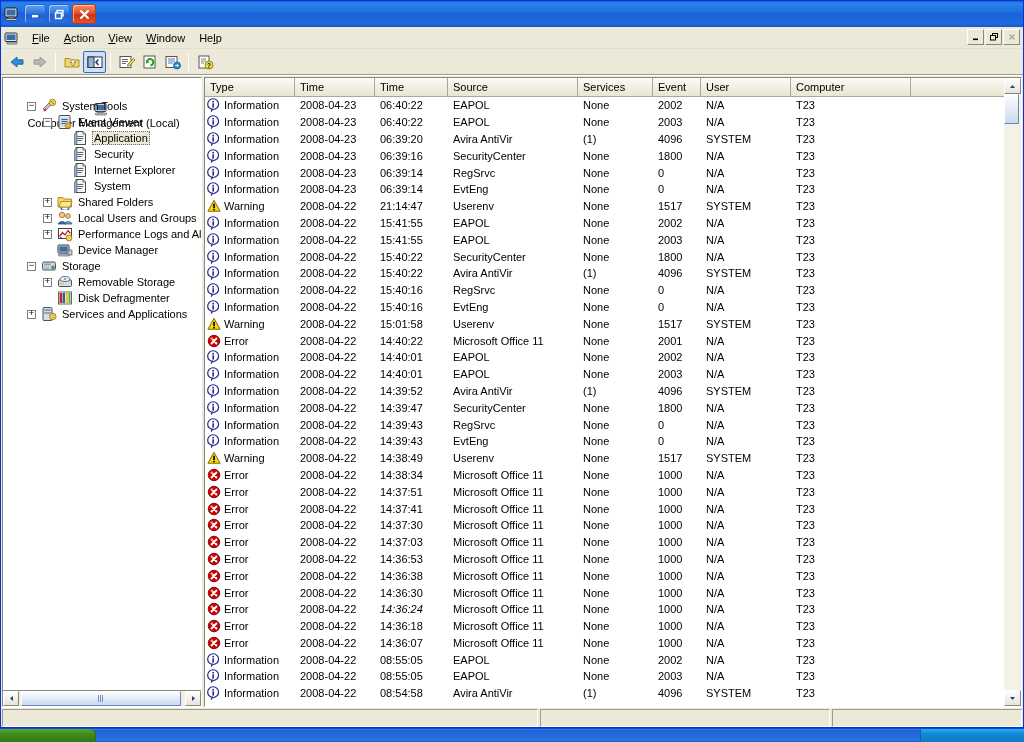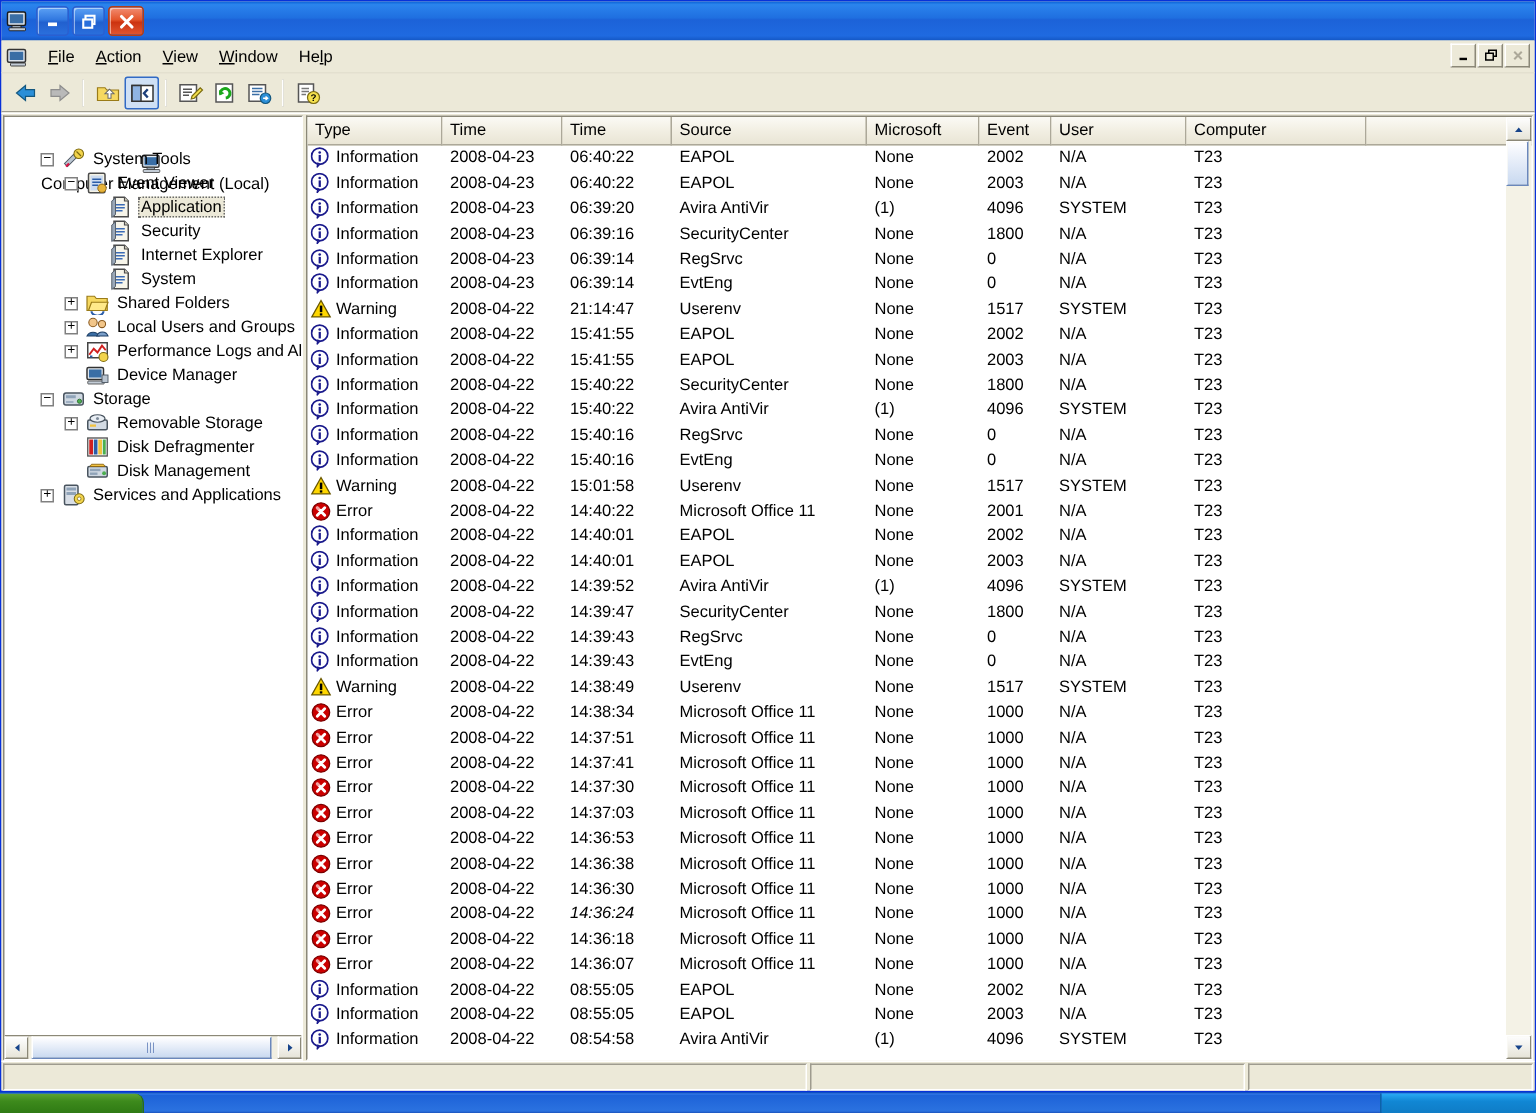--- a/index.html
+++ b/index.html
@@ -449,31 +449,20 @@
             <span class="tw"></span>
             <span class="ti"><svg width="16" height="16" viewBox="0 0 16 16">
                 <rect x="1.5" y="2" width="13" height="12" fill="#fff" stroke="#555" stroke-width=".9"></rect>
                 <rect x="2.5" y="3" width="2.5" height="10" fill="#d02020"></rect>
                 <rect x="5.5" y="3" width="2.5" height="10" fill="#2b5da8"></rect>
                 <rect x="8.5" y="3" width="2.5" height="10" fill="#f2c23e"></rect>
                 <rect x="11.5" y="3" width="2" height="10" fill="#4caf50"></rect>
               </svg></span>
             <span class="tl">Disk Defragmenter</span>
           </div>
-          <div class="tnode" style="padding-left: 32px;">
-            <span class="tw"></span>
-            <span class="ti"><svg width="16" height="16" viewBox="0 0 16 16">
-                <rect x="1.5" y="5" width="13" height="7" rx="1" fill="#cfd8e2" stroke="#49545f" stroke-width="1"></rect>
-                <rect x="3" y="6.5" width="7" height="1.6" fill="#8fa3b8"></rect>
-                <rect x="3" y="9" width="5" height="1.6" fill="#8fa3b8"></rect>
-                <circle cx="12.4" cy="9.5" r="1.3" fill="#4caf50"></circle>
-                <path d="M4 3.5 h8 l1 1.5 h-10 z" fill="#f2c23e" stroke="#8a6310" stroke-width=".6"></path>
-              </svg></span>
-            <span class="tl">Disk Management</span>
-          </div>
           <div class="tnode" style="padding-left: 16px;">
             <span class="tw">
               <span class="plus">+</span>
             </span>
             <span class="ti"><svg width="16" height="16" viewBox="0 0 16 16">
                 <rect x="2" y="1.5" width="9" height="13" rx="1" fill="#d8dee6" stroke="#49545f" stroke-width="1"></rect>
                 <rect x="3.3" y="3" width="6.4" height="2" fill="#8fa3b8"></rect>
                 <rect x="3.3" y="6" width="6.4" height="2" fill="#8fa3b8"></rect>
                 <circle cx="11.8" cy="10.5" r="3.3" fill="#f2d44c" stroke="#7d6a12" stroke-width=".7"></circle>
                 <circle cx="11.8" cy="10.5" r="1.2" fill="#fff" stroke="#7d6a12" stroke-width=".5"></circle>
@@ -499,21 +488,21 @@
         </span>
       </div>
     </div>
 
     <div class="list-pane">
       <div class="lv-header" id="lv-header">
           <div class="lv-th" style="width: 90px; flex: 0 0 90px;">Type</div>
           <div class="lv-th" style="width: 80px; flex: 0 0 80px;">Time</div>
           <div class="lv-th" style="width: 73px; flex: 0 0 73px;">Time</div>
           <div class="lv-th" style="width: 130px; flex: 0 0 130px;">Source</div>
-          <div class="lv-th" style="width: 75px; flex: 0 0 75px;">Microsoft</div>
+          <div class="lv-th" style="width: 75px; flex: 0 0 75px;">Services</div>
           <div class="lv-th" style="width: 48px; flex: 0 0 48px;">Event</div>
           <div class="lv-th" style="width: 90px; flex: 0 0 90px;">User</div>
           <div class="lv-th" style="width: 120px; flex: 0 0 120px;">Computer</div>
           <div class="lv-th" style="width: 88px; flex: 1 1 auto;"></div>
         </div>
       <div class="lv-rows" id="lv-rows">
           <div class="lv-row">
             <div class="lv-cell type" style="flex: 0 0 90px; width: 90px;">
               <span style="display: flex; align-items: center;">
                 <svg width="14" height="14" viewBox="0 0 16 16">

